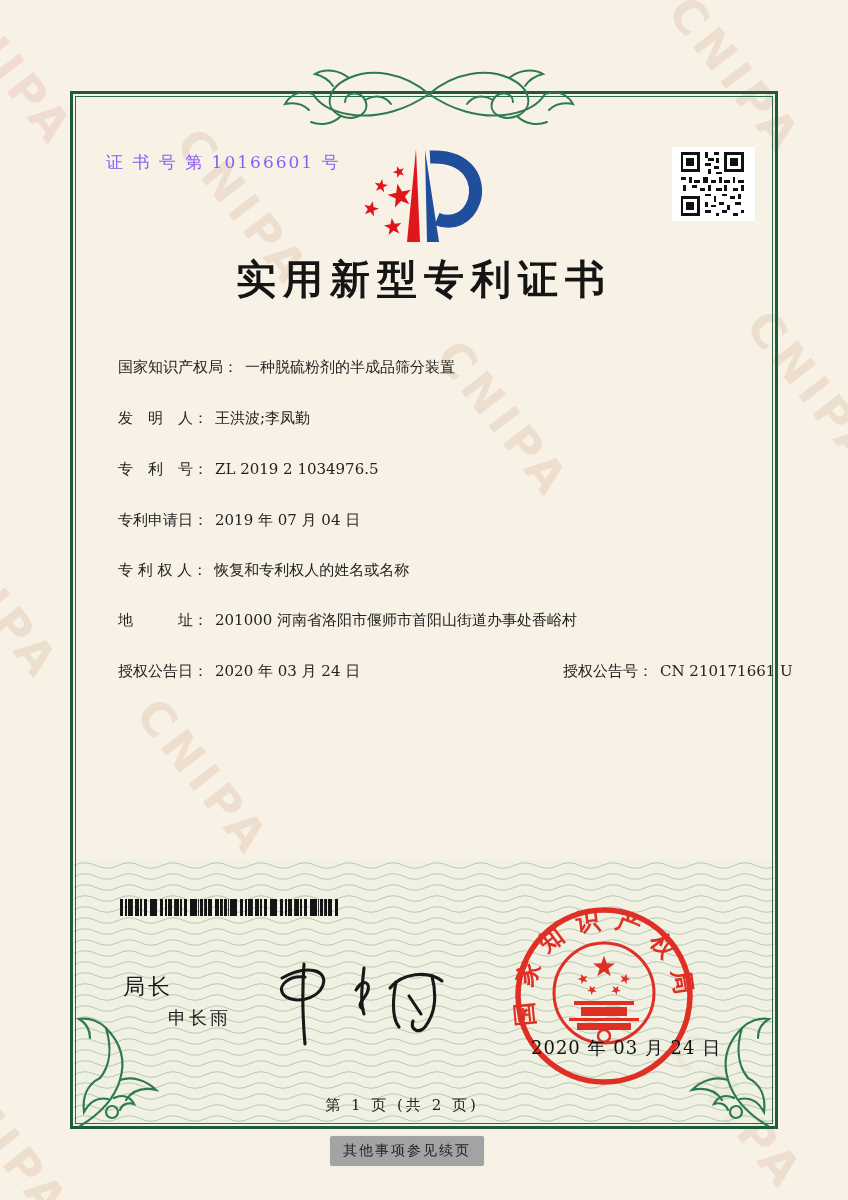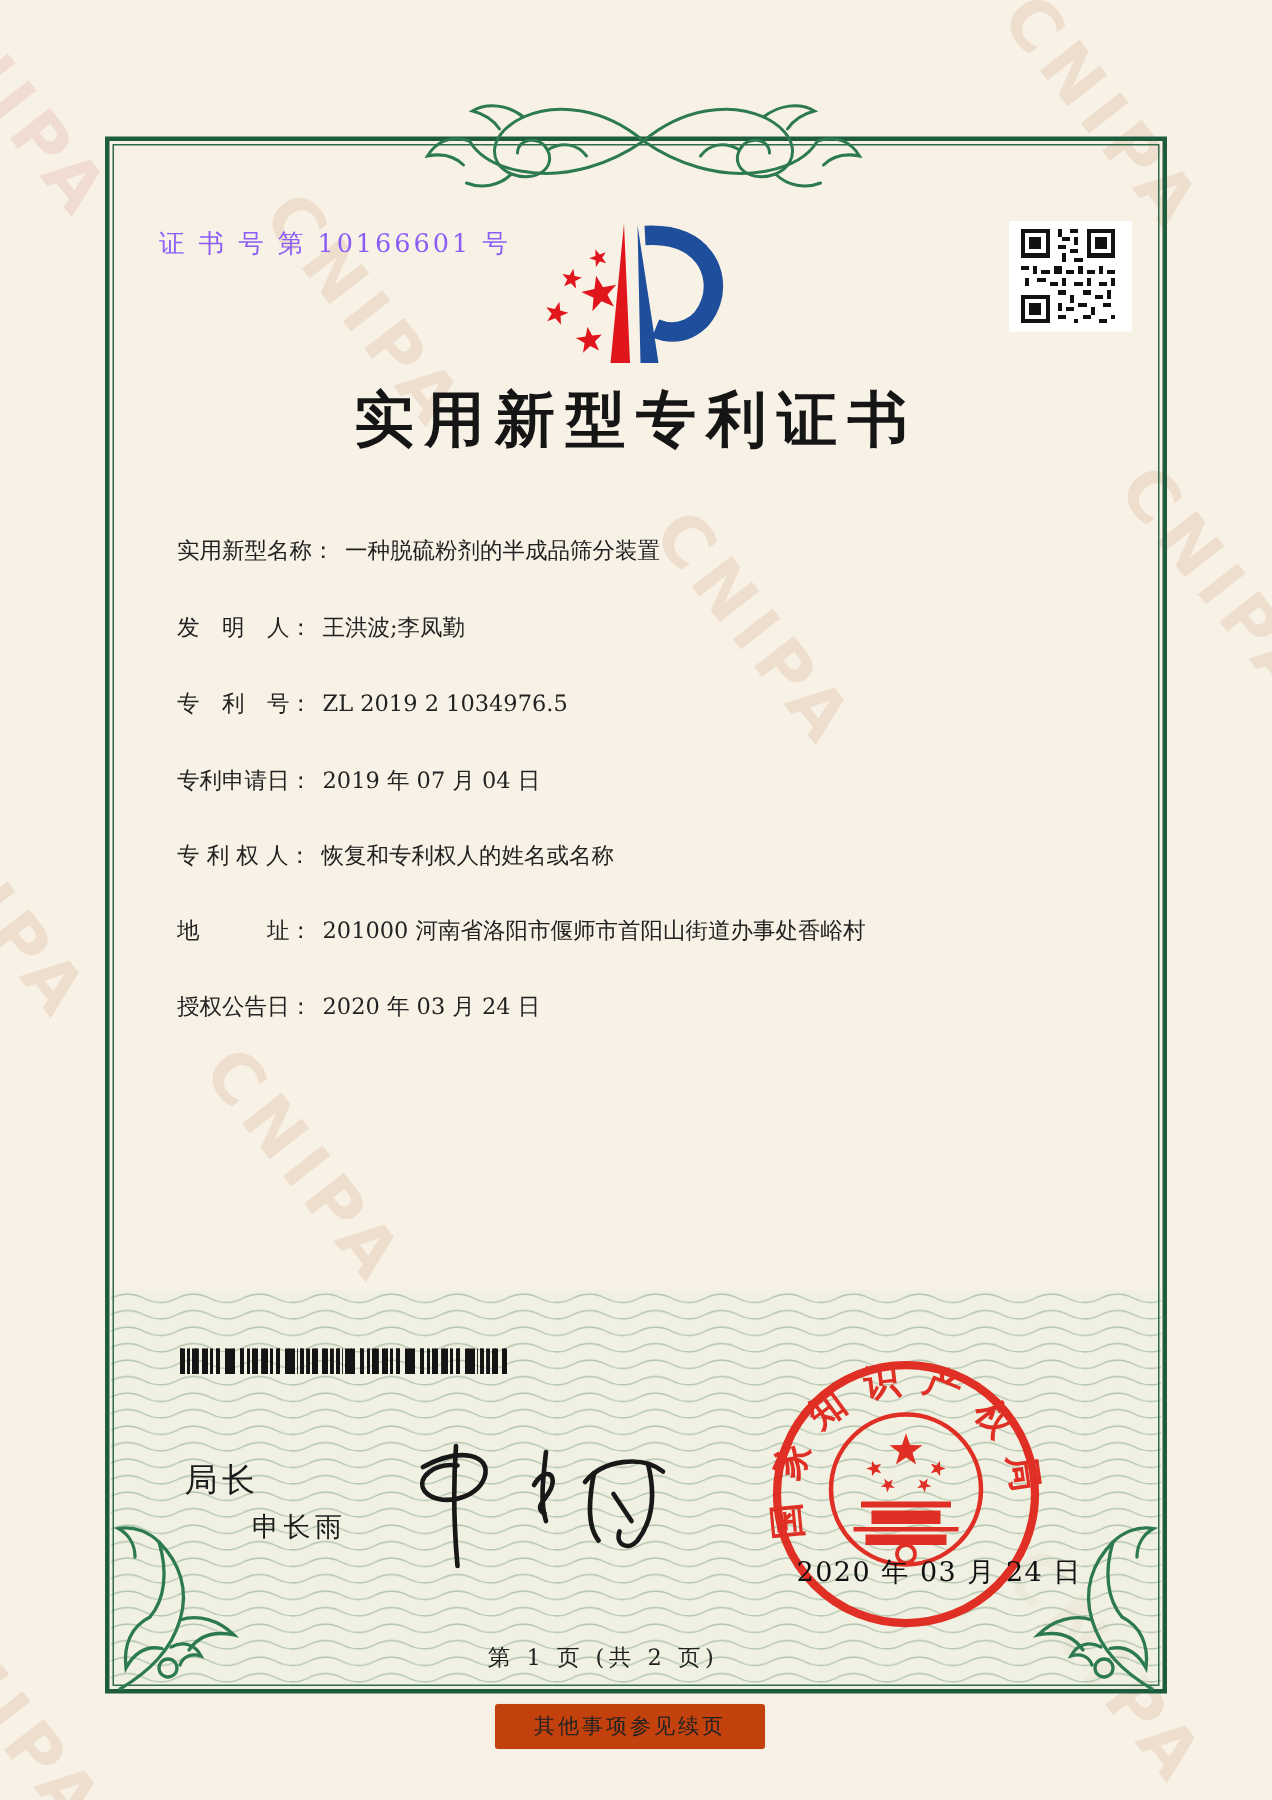--- a/index.html
+++ b/index.html
@@ -31,21 +31,21 @@
   .barcode{position:absolute;left:120px;top:899px;width:218px;height:17px;
     background:
       repeating-linear-gradient(90deg,#141414 0 2px,rgba(0,0,0,0) 2px 5px),
       repeating-linear-gradient(90deg,#141414 0 3px,rgba(0,0,0,0) 3px 8px),
       repeating-linear-gradient(90deg,#2a2a2a 0 1px,rgba(0,0,0,0) 1px 6px);}
   .sig-title{position:absolute;left:123px;top:972px;font-size:22px;letter-spacing:3px;}
   .sig-name{position:absolute;left:123px;top:1006px;font-size:18px;letter-spacing:3px;margin-left:45px;}
   .seal-date{position:absolute;left:531px;top:1036px;font-size:18px;letter-spacing:1px;color:#111;z-index:6;}
   .page-num{position:absolute;left:70px;right:70px;top:1096px;text-align:center;font-size:15px;
             letter-spacing:3px;transform:translateX(-22px);color:#222;}
-  .foot-box{position:absolute;left:330px;top:1136px;width:180px;height:30px;background:#c2410c;
+  .foot-box{position:absolute;left:330px;top:1136px;width:154px;height:30px;background:#a3a3a3;
             border-radius:2px;display:flex;align-items:center;justify-content:center;
             box-shadow:0 0 2px rgba(0,0,0,.08);}
   .foot-box span{font-size:14px;letter-spacing:2px;color:#222;}
   svg{display:block;}
 </style>
 </head>
 <body>
 
 <svg width="0" height="0" style="position:absolute" aria-hidden="true">
   <defs>
@@ -175,40 +175,43 @@
       <rect x="13" y="22" width="1" height="1"></rect>
       <rect x="15" y="21" width="2" height="1"></rect>
     <rect x="19" y="22" width="2" height="1"></rect>
       <rect x="22" y="21" width="1" height="1"></rect>
   </g>
 </svg>
 
 <div class="title">实用新型专利证书</div>
 
 <div class="field-row" style="top:358px">
-  <span>实用新型名称：</span><span class="fvalue">一种脱硫粉剂的半成品筛分装置</span>
+  <span>国家知识产权局：</span><span class="fvalue">一种脱硫粉剂的半成品筛分装置</span>
 </div>
 <div class="field-row" style="top:409px">
   <span>发　明　人：</span><span class="fvalue">王洪波;李凤勤</span>
 </div>
 <div class="field-row" style="top:460px">
   <span>专　利　号：</span><span class="fvalue">ZL 2019 2 1034976.5</span>
 </div>
 <div class="field-row" style="top:511px">
   <span>专利申请日：</span><span class="fvalue">2019 年 07 月 04 日</span>
 </div>
 <div class="field-row" style="top:561px">
   <span>专 利 权 人：</span><span class="fvalue">恢复和专利权人的姓名或名称</span>
 </div>
 <div class="field-row" style="top:611px">
   <span>地　　　址：</span><span class="fvalue">201000 河南省洛阳市偃师市首阳山街道办事处香峪村</span>
 </div>
 
 <div class="field-row" style="top:662px;right:118px">
   <span>授权公告日：</span><span class="fvalue">2020 年 03 月 24 日</span>
+  <span class="grant-no">
+    <span>授权公告号：</span><span class="fvalue">CN 210171661 U</span>
+  </span>
 </div>
 
 <div class="paras">
 </div>
 
 <div class="barcode"></div>
 
 <div class="sig-title">局长</div>
 <div class="sig-name">申长雨</div>
 

